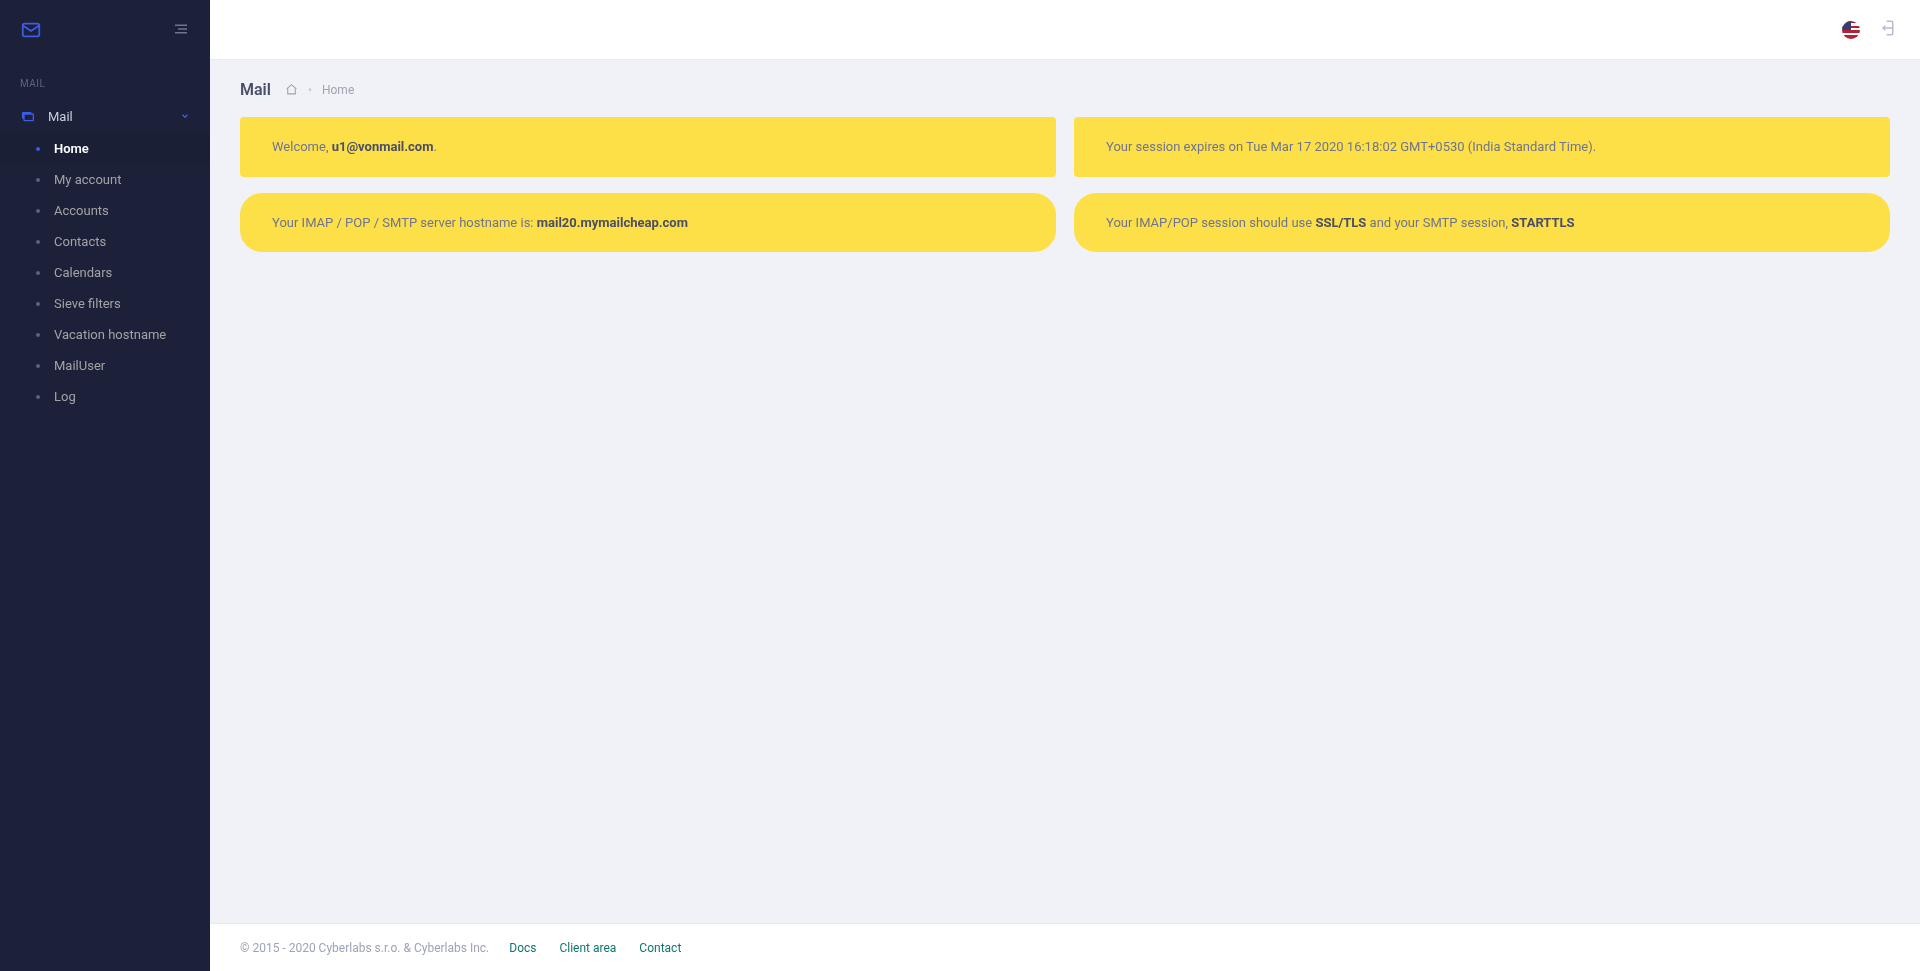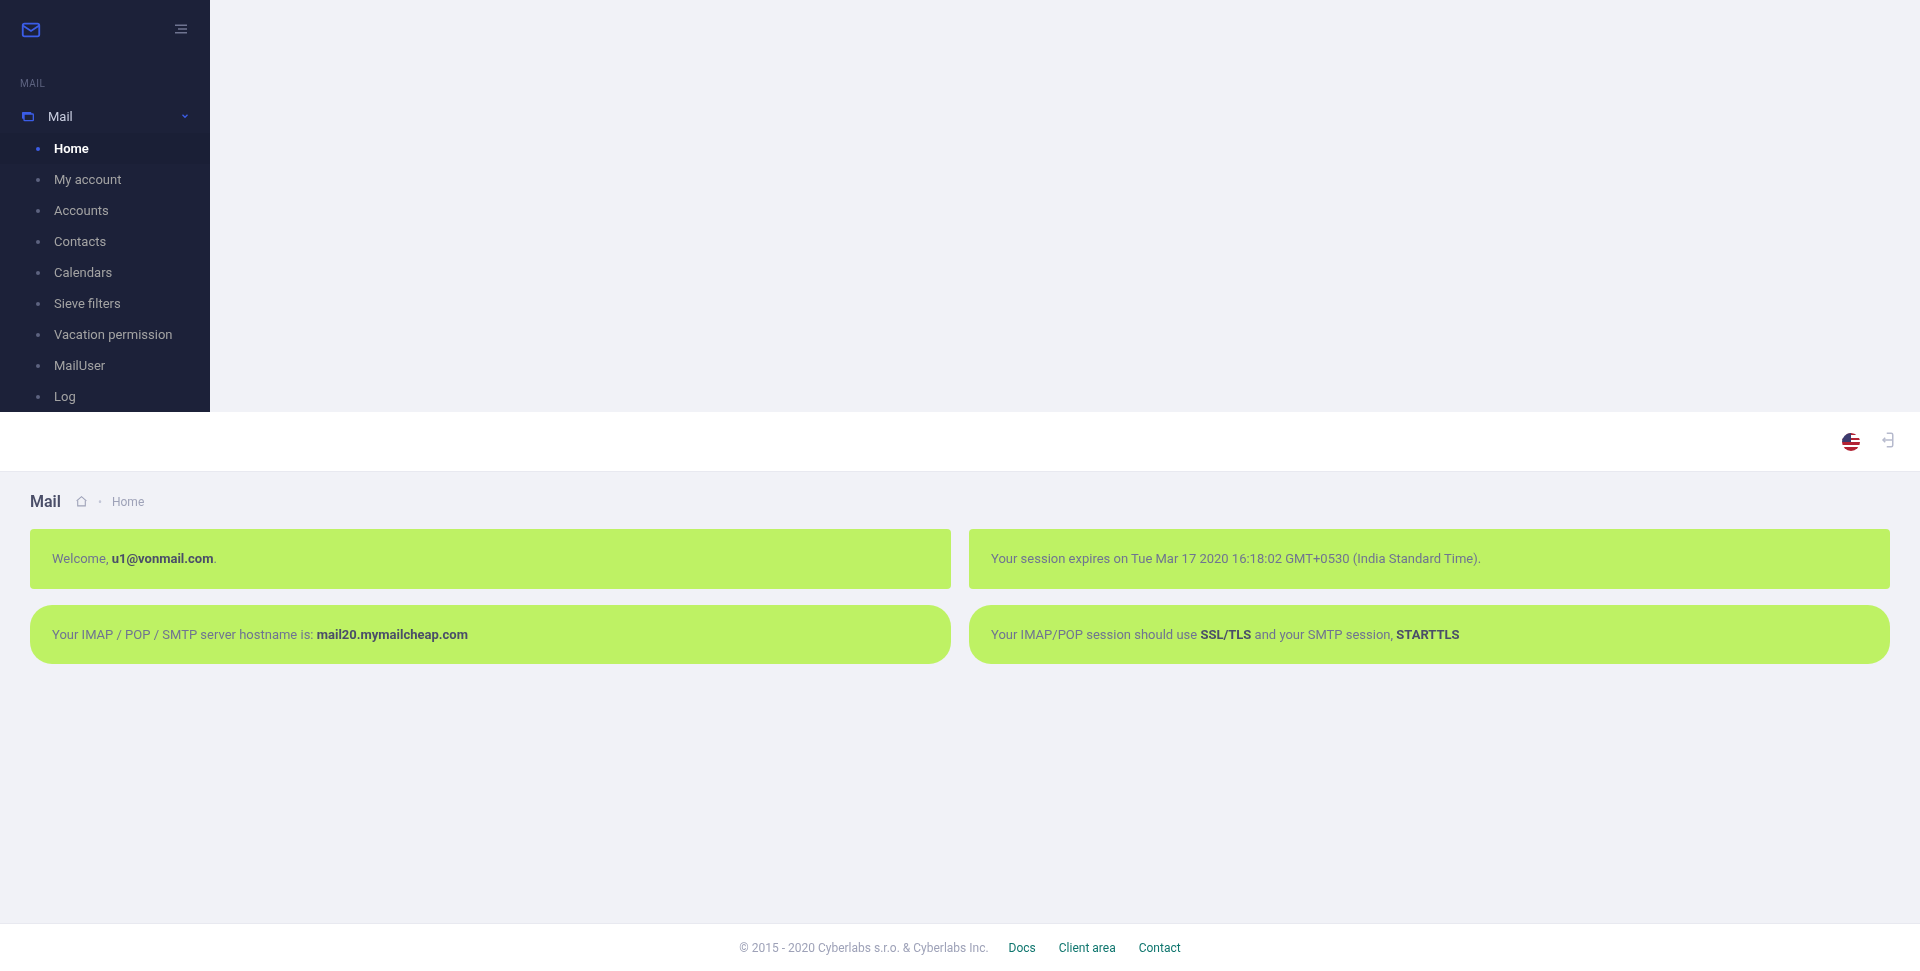--- a/index.html
+++ b/index.html
@@ -3,21 +3,21 @@
 <meta charset="utf-8">
 <style>
 * { margin: 0; padding: 0; box-sizing: border-box; }
 body {
   font-family: -apple-system, BlinkMacSystemFont, "Segoe UI", Roboto, Helvetica, Arial, sans-serif;
   background: #f1f2f7;
   color: #333;
   font-size: 13px;
   overflow: hidden;
 }
-.app { display: flex; height: 971px; width: 1920px; flex-direction: column; }
+.app { display: flex; height: 971px; width: 1920px; }
 .sidebar {
   width: 210px;
   background: #1c2139;
   color: #8a8fa8;
   display: flex;
   flex-direction: column;
   flex-shrink: 0;
 }
 .sidebar-top {
   height: 60px;
@@ -104,27 +104,27 @@
 .content {
   padding: 10px 30px 30px;
   flex: 1;
   overflow-y: auto;
 }
 .row-3 { display:flex; gap:18px; margin-bottom:16px; }
 .row-3 .card { flex:1; }
 .row-2 { display:flex; gap:18px; margin-bottom:16px;}
 .row-2 .card { flex:1;border-radius:22px; }
 .card {
-  background:#bef264; border-radius:4px; padding:20px 22px;
+  background:#fde047; border-radius:4px; padding:20px 32px;
   color:#6f7491; font-size:13px; line-height:1.5;
 }
 .card strong, .card b { color:#4a4e68; font-weight:700; }
 .footer {
   height: 48px; background:#fff; border-top:1px solid #e8e9f0;
-  display:flex; align-items:center; justify-content:center;
+  display:flex; align-items:center; justify-content:flex-start;
   padding: 0 30px; color:#9ea2b8; font-size:12px;
 }
 .footer a { color:#0f766e; text-decoration:none; margin-left:20px; cursor:pointer;}
 .icon-mail-stack svg{width:16px;height:16px;}
 </style>
 </head>
 <body>
 
 <div class="app">
   <aside class="sidebar">
@@ -181,21 +181,21 @@
         <li class="subnav-item">
           <span class="dot"></span>
           <span>Calendars</span>
         </li>
         <li class="subnav-item">
           <span class="dot"></span>
           <span>Sieve filters</span>
         </li>
         <li class="subnav-item">
           <span class="dot"></span>
-          <span>Vacation permission</span>
+          <span>Vacation hostname</span>
         </li>
         <li class="subnav-item">
           <span class="dot"></span>
           <span>MailUser</span>
         </li>
         <li class="subnav-item">
           <span class="dot"></span>
           <span>Log</span>
         </li>
       </ul>

